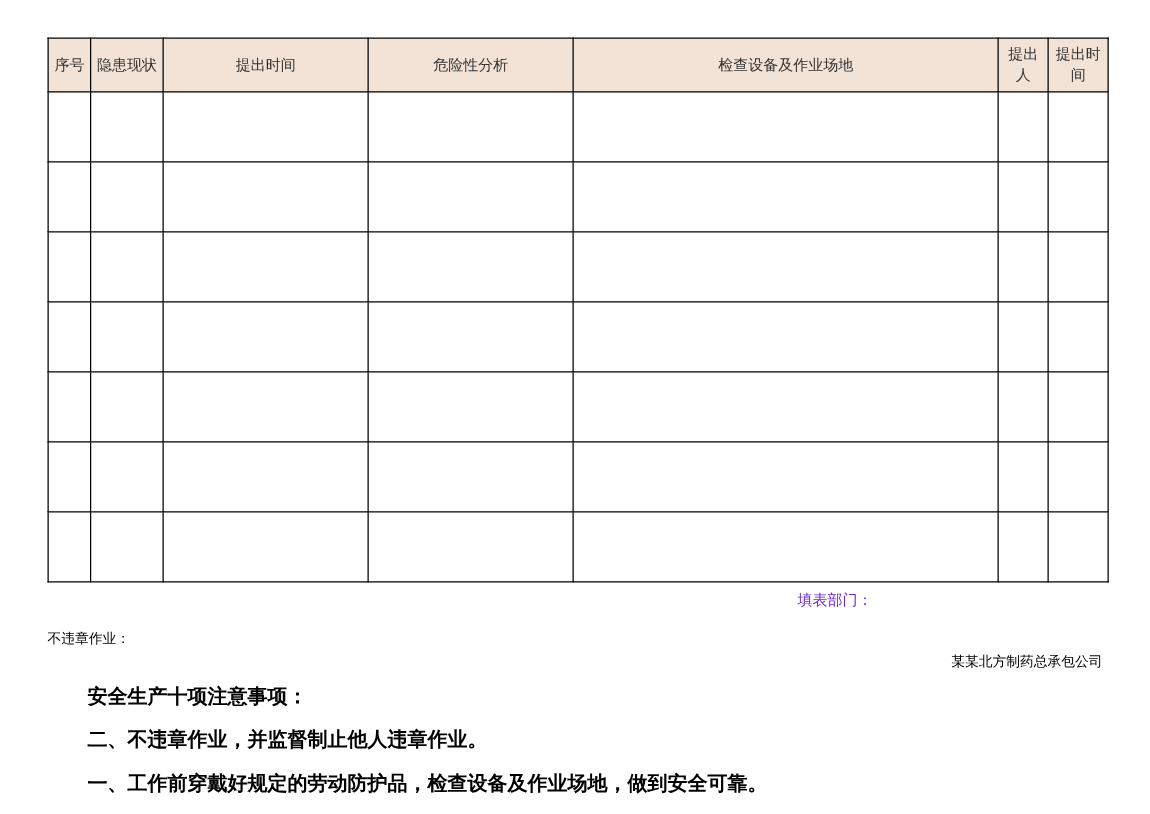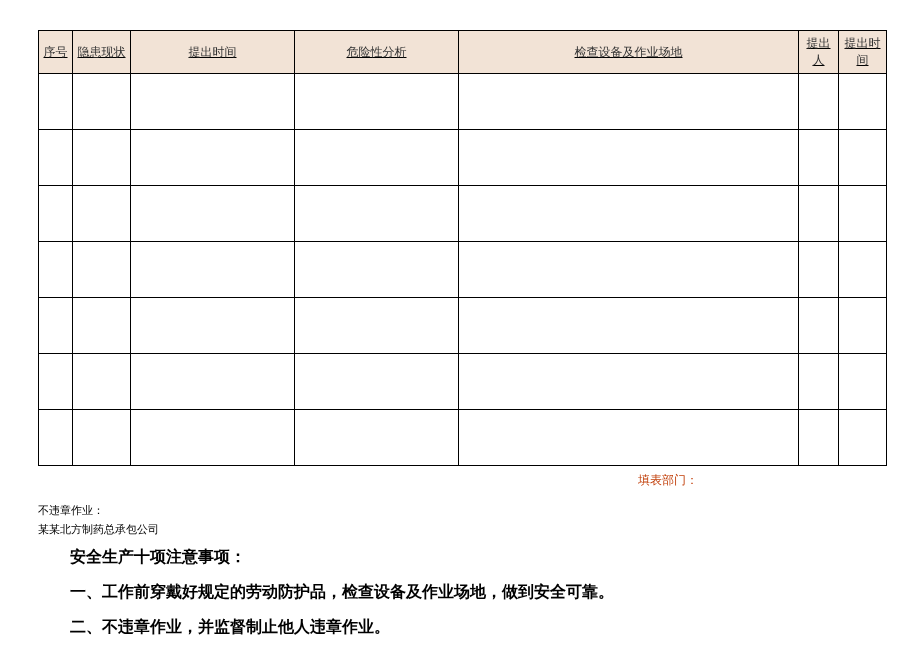--- a/index.html
+++ b/index.html
@@ -14,21 +14,20 @@
       height: 651px;
       position: relative;
     }
     .page {
       padding: 30px 38px 0 38px;
     }
     table {
       border-collapse: collapse;
       width: 100%;
       table-layout: fixed;
-      text-decoration: underline;
     }
     th, td {
       border: 1px solid #000;
       text-align: center;
       vertical-align: middle;
       font-size: 12px;
       font-weight: normal;
     }
     th {
       background: #f2e3d6;
@@ -42,33 +41,34 @@
     .col-seq { width: 34px; }
     .col-pos { width: 58px; }
     .col-desc { width: 164px; }
     .col-risk { width: 164px; }
     .col-action { width: 340px; }
     .col-proposer { width: 40px; }
     .col-time { width: 48px; }
     .footer-row {
       margin-top: 6px;
       font-size: 12px;
-      color: #c2410c;
+      color: #6d28d9;
     }
     .footer-dept {
       display: inline-block;
       margin-left: 600px;
     }
     .footer-person {
       margin-top: 14px;
       font-size: 11px;
     }
     .company {
       font-size: 11px;
       margin-top: 4px;
+      text-align: right;
     }
     .notes {
       margin-top: 10px;
       padding-left: 32px;
       font-weight: bold;
     }
     .notes-title {
       font-size: 16px;
       margin-bottom: 14px;
     }
@@ -171,17 +171,17 @@
   </table>
 
   <div class="footer-row">
     <span class="footer-dept">填表部门：</span>
   </div>
   <div class="footer-person">不违章作业：</div>
   <div class="company">某某北方制药总承包公司</div>
 
   <div class="notes">
     <div class="notes-title">安全生产十项注意事项：</div>
+    <div class="note-item">二、不违章作业，并监督制止他人违章作业。</div>
     <div class="note-item">一、工作前穿戴好规定的劳动防护品，检查设备及作业场地，做到安全可靠。</div>
-    <div class="note-item">二、不违章作业，并监督制止他人违章作业。</div>
   </div>
 
 </div>
 
 </body></html>

